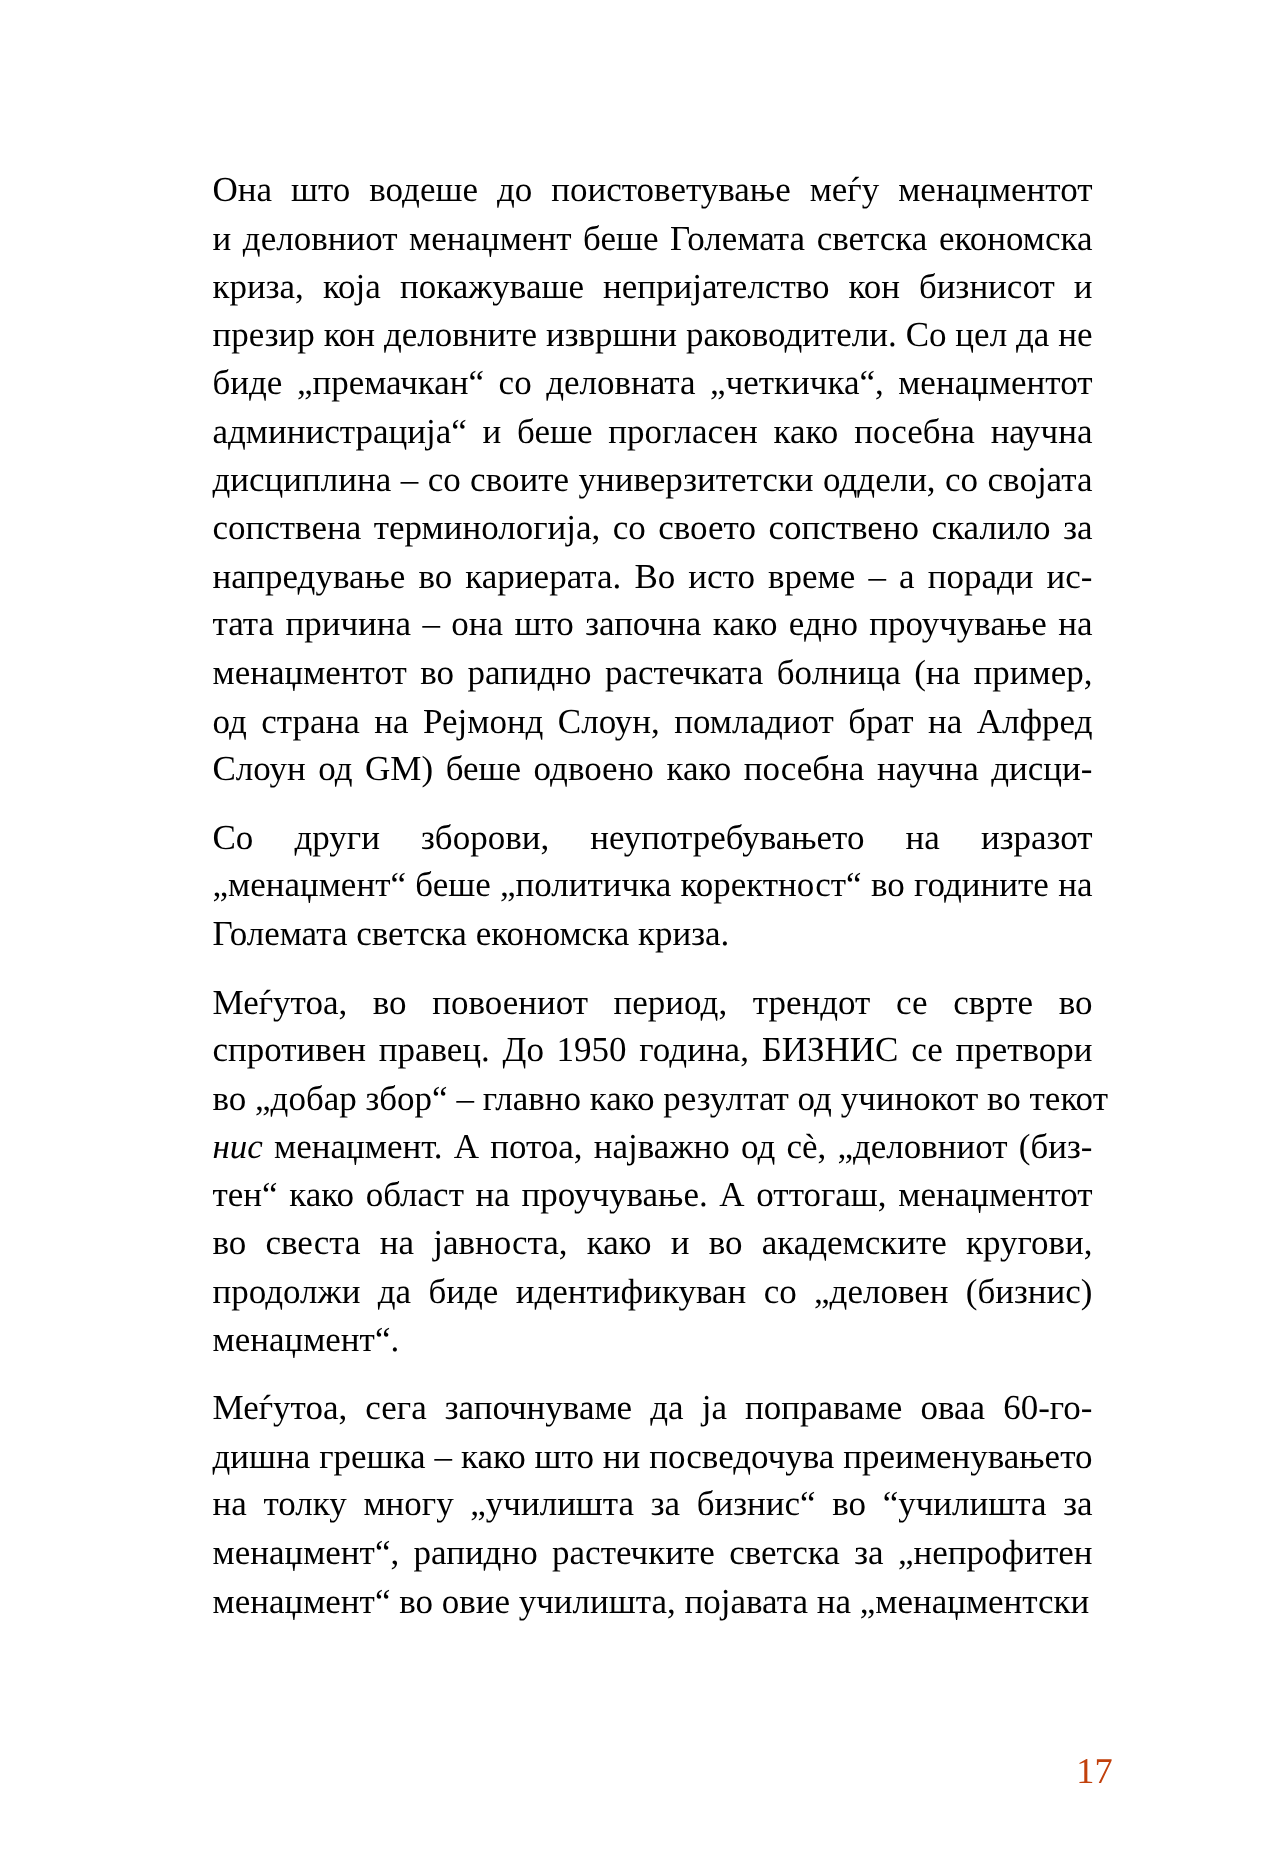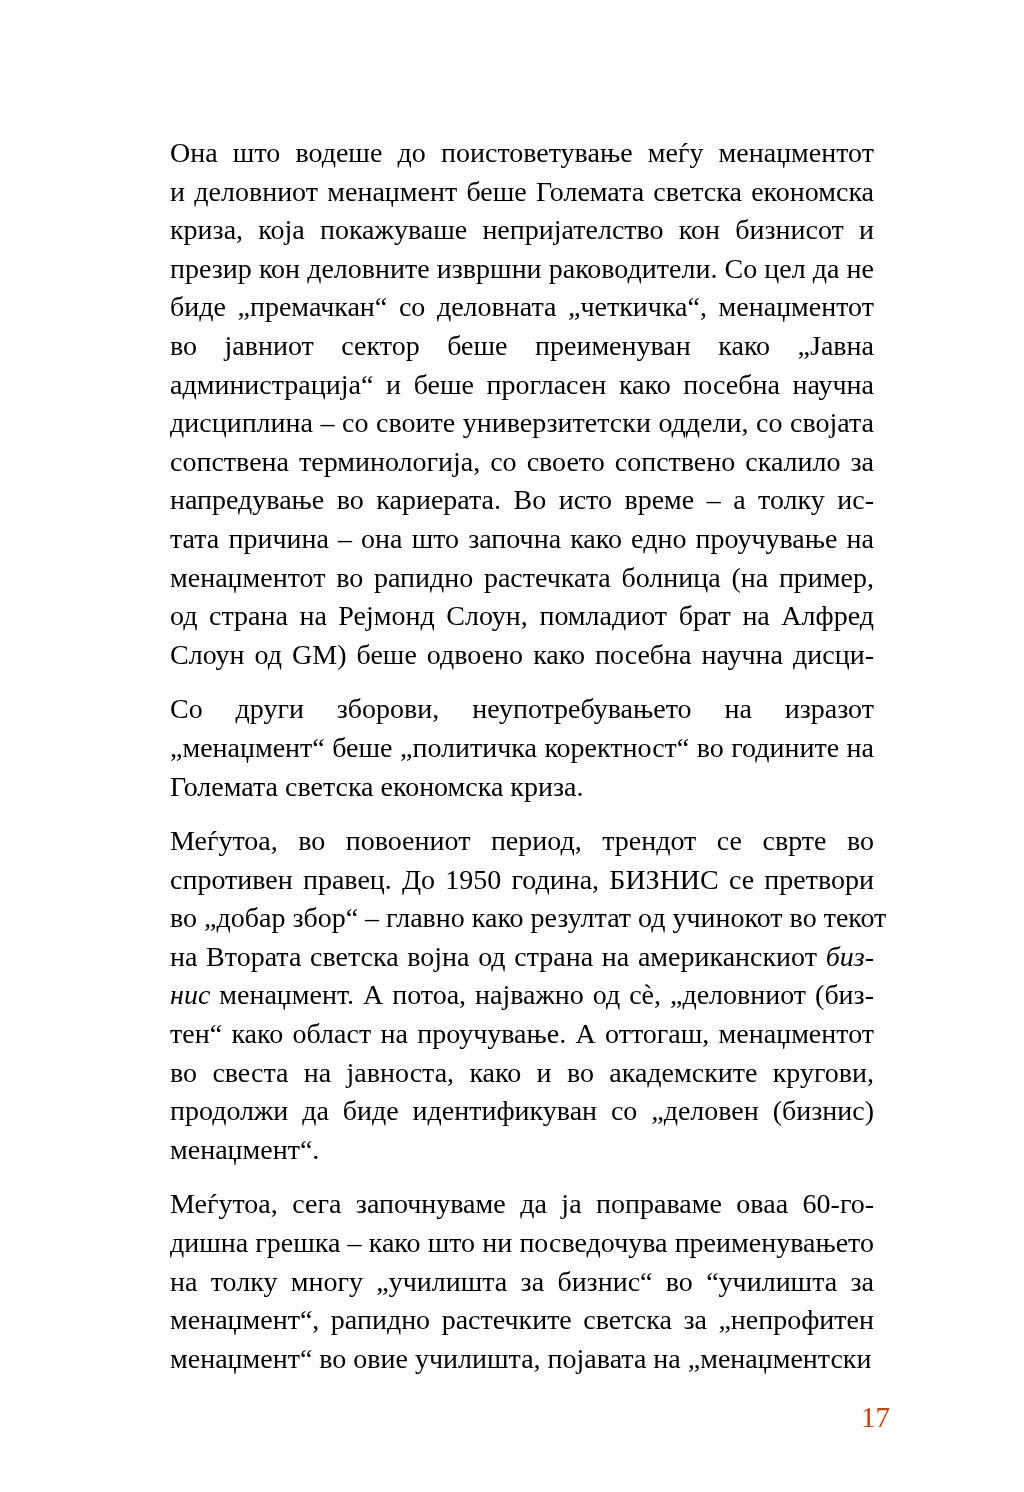--- a/index.html
+++ b/index.html
@@ -66,42 +66,40 @@
 <div class="page">
 
   <div class="text-column">
 
     <p class="para">
       <span class="line indent">Она што водеше до поистоветување меѓу менаџментот</span>
       <span class="line">и деловниот менаџмент беше Големата светска економска</span>
       <span class="line">криза, која покажуваше непријателство кон бизнисот и</span>
       <span class="line">презир кон деловните извршни раководители. Со цел да не</span>
       <span class="line">биде „премачкан“ со деловната „четкичка“, менаџментот</span>
-      <span class="line">во јавниот сектор беше преименуван како „Јавна</span>
       <span class="line">администрација“ и беше прогласен како посебна научна</span>
       <span class="line">дисциплина – со своите универзитетски оддели, со својата</span>
       <span class="line">сопствена терминологија, со своето сопствено скалило за</span>
-      <span class="line">напредување во кариерата. Во исто време – а толку ис-</span>
+      <span class="line">напредување во кариерата. Во исто време – а поради ис-</span>
       <span class="line">тата причина – она што започна како едно проучување на</span>
       <span class="line">менаџментот во рапидно растечката болница (на пример,</span>
       <span class="line">од страна на Рејмонд Слоун, помладиот брат на Алфред</span>
       <span class="line">Слоун од GM) беше одвоено како посебна научна дисци-</span>
     </p>
 
     <p class="para">
       <span class="line indent">Со други зборови, неупотребувањето на изразот</span>
       <span class="line">„менаџмент“ беше „политичка коректност“ во годините на</span>
       <span class="line last">Големата светска економска криза.</span>
     </p>
 
     <p class="para">
       <span class="line indent">Меѓутоа, во повоениот период, трендот се сврте во</span>
       <span class="line">спротивен правец. До 1950 година, БИЗНИС се претвори</span>
       <span class="line">во „добар збор“ – главно како резултат од учинокот во текот</span>
-      <span class="line"><span>на Втората светска војна од страна на американскиот </span><i>биз-</i></span>
       <span class="line"><i>нис</i><span> менаџмент. А потоа, најважно од сѐ, „деловниот (биз-</span></span>
       <span class="line">тен“ како област на проучување. А оттогаш, менаџментот</span>
       <span class="line">во свеста на јавноста, како и во академските кругови,</span>
       <span class="line">продолжи да биде идентификуван со „деловен (бизнис)</span>
       <span class="line last">менаџмент“.</span>
     </p>
 
     <p class="para">
       <span class="line indent">Меѓутоа, сега започнуваме да ја поправаме оваа 60-го-</span>
       <span class="line">дишна грешка – како што ни посведочува преименувањето</span>

